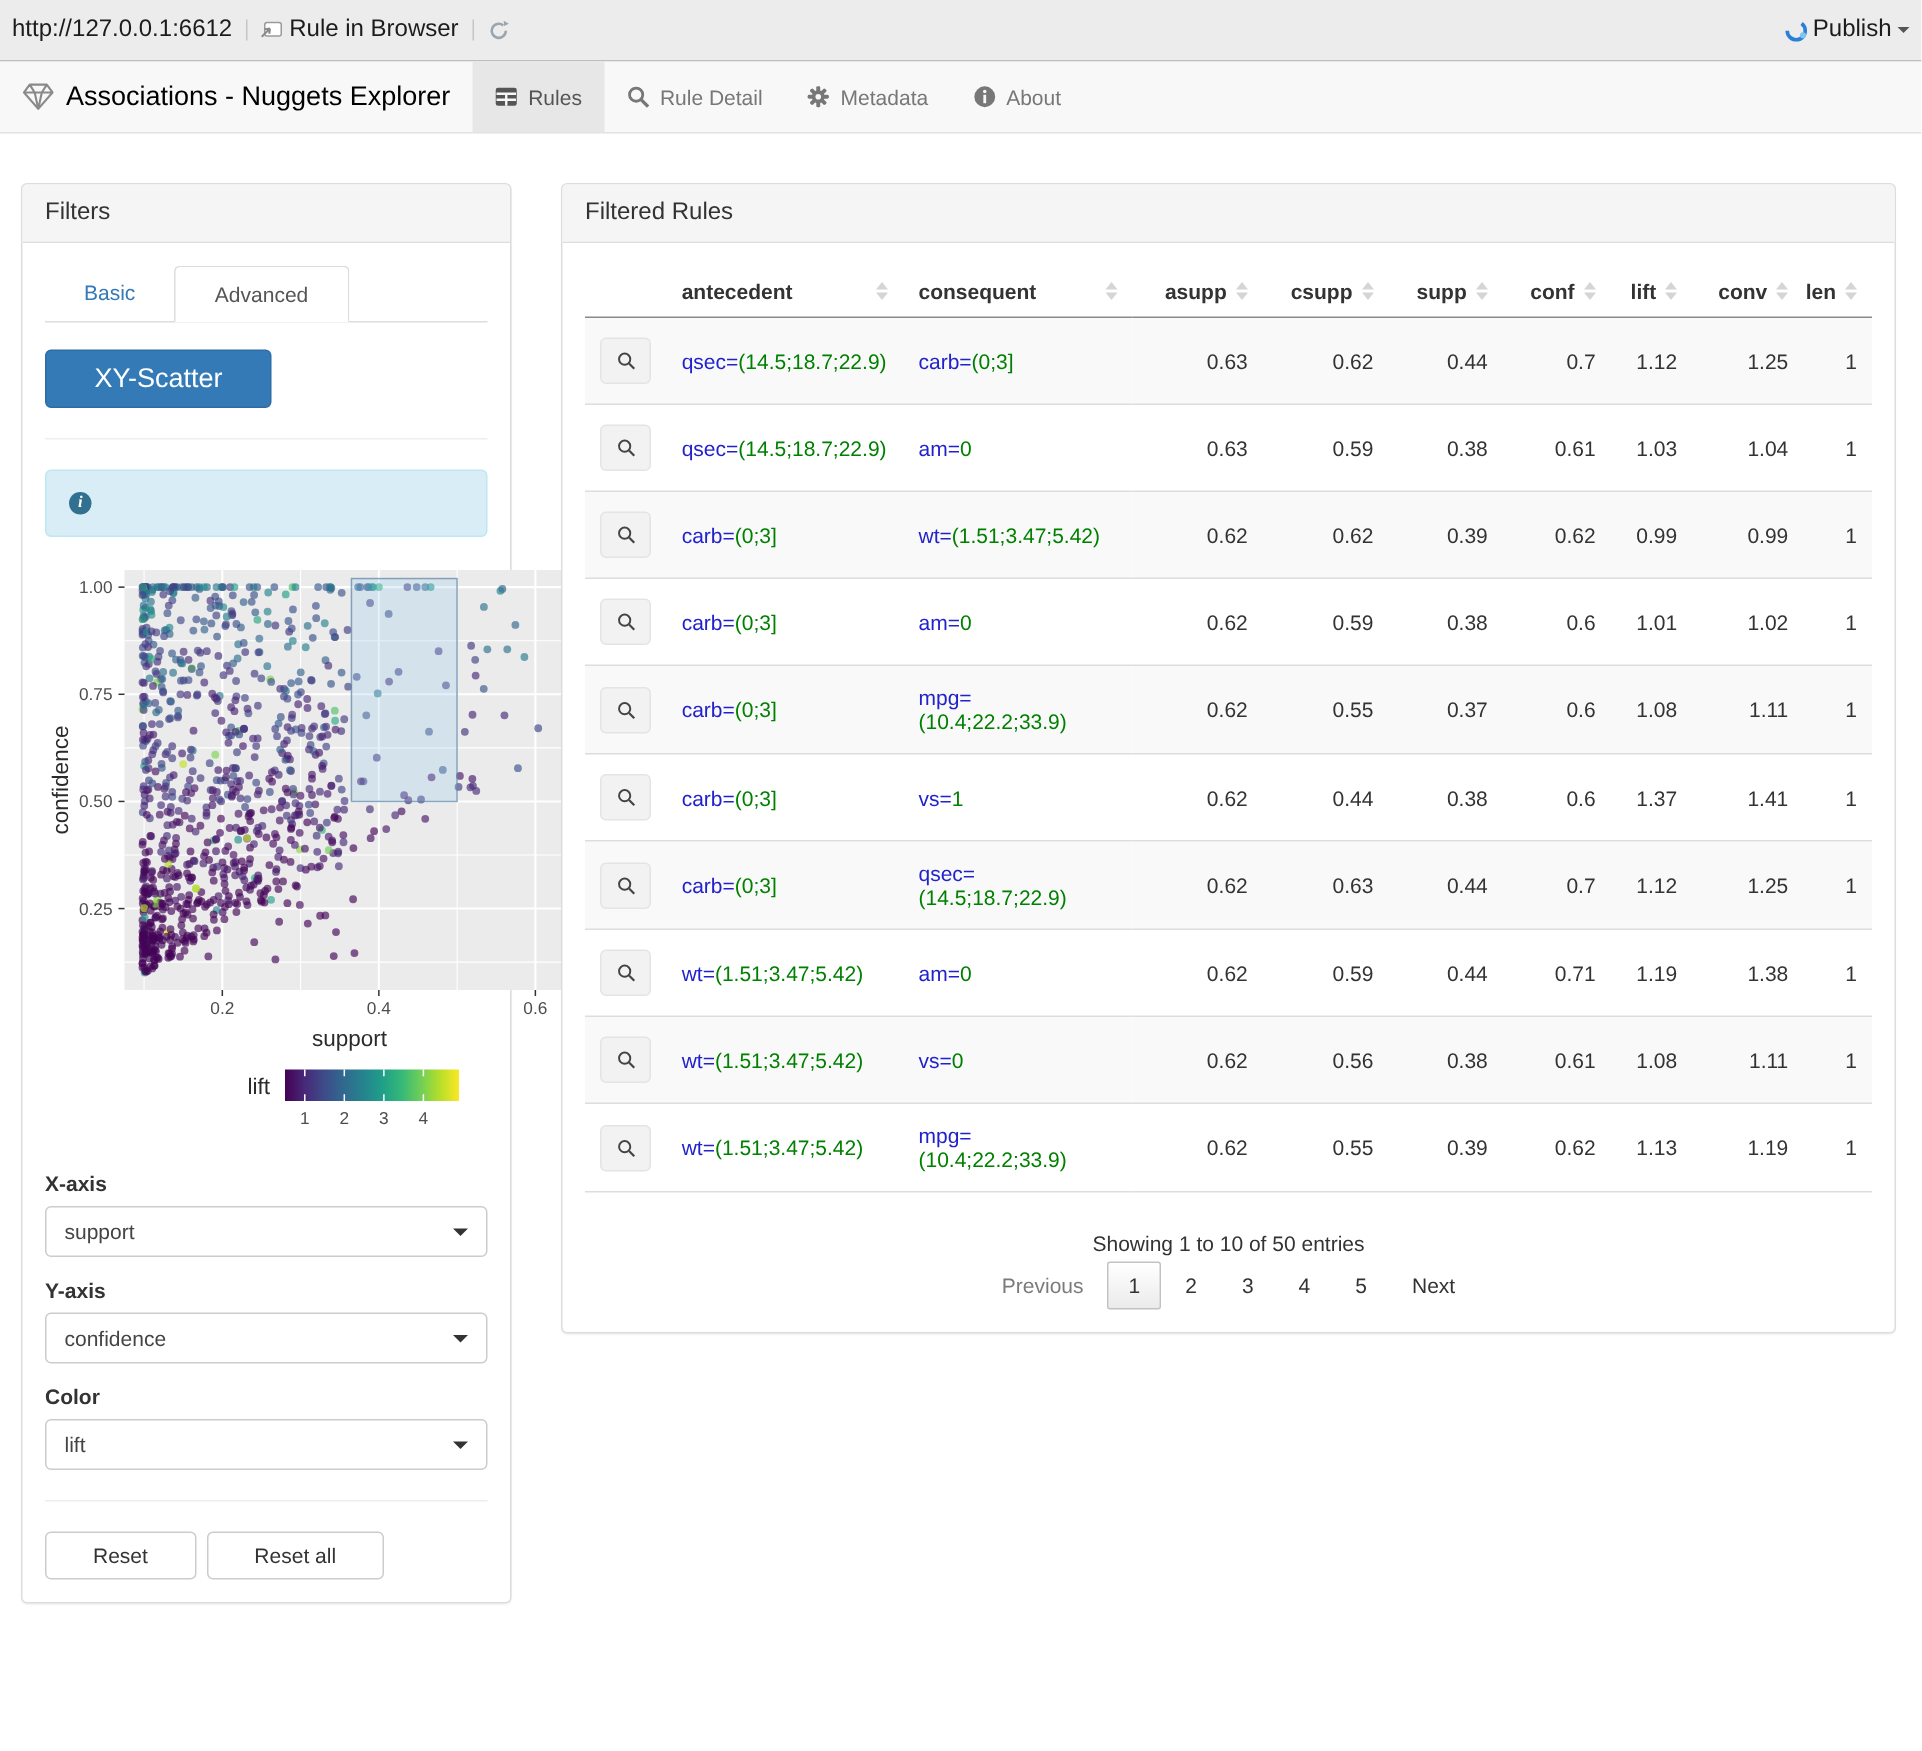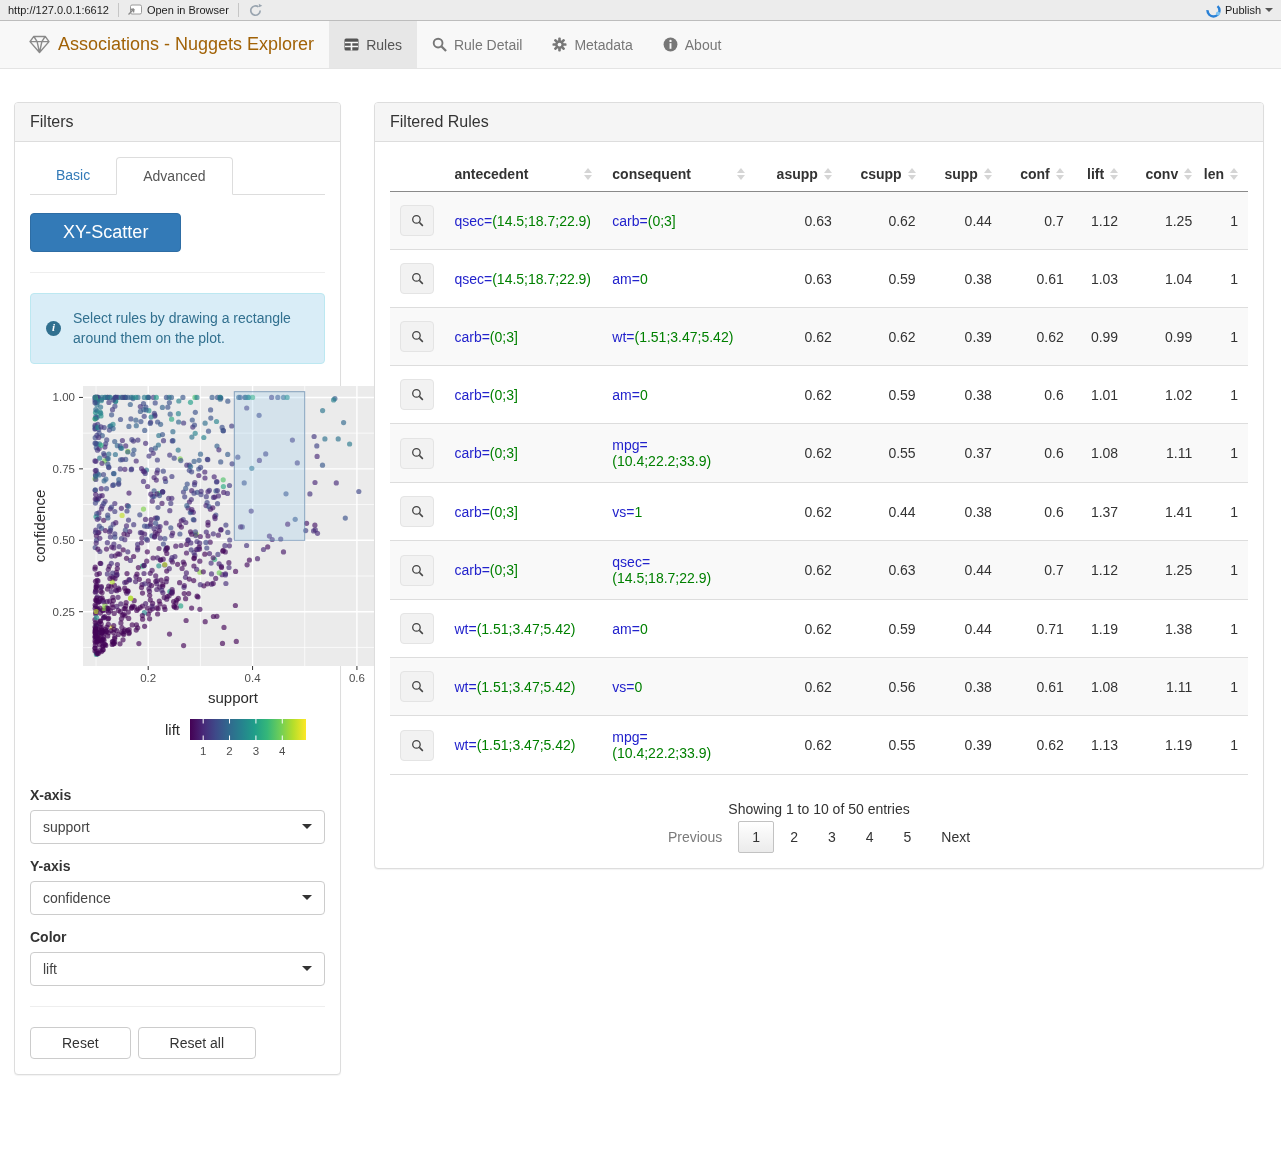--- a/index.html
+++ b/index.html
@@ -3,33 +3,33 @@
 <meta charset="utf-8">
 <style>
   * { box-sizing: border-box; margin: 0; padding: 0; }
   html,body { background:#fff; }
   body {
     width:1281px; height:1167px; position:relative; overflow:hidden;
     font-family:"Liberation Sans", sans-serif; font-size:14px; color:#333;
   }
   
   .viewer-bar{
-    height:21px; background:#ececec; border-bottom:1px solid #bdbdbd;
-    display:flex; align-items:center; padding:0 8px; font-size:11px; color:#1c1c1c;
+    height:41px; background:#ececec; border-bottom:1px solid #bdbdbd;
+    display:flex; align-items:center; padding:0 8px; font-size:16px; color:#1c1c1c;
   }
   .viewer-bar .sep{ width:1px; height:14px; background:#c6c6c6; margin:0 9px; }
   .vb-item{ display:flex; align-items:center; gap:5px; }
   .vb-right{ margin-left:auto; display:flex; align-items:center; gap:4px; }
   .caret-down{ width:0;height:0;border-left:4px solid transparent;border-right:4px solid transparent;border-top:4px solid #555; display:inline-block;}
   
   .navbar{
     height:48px; background:#f8f8f8; border-bottom:1px solid #e4e4e4;
     display:flex; align-items:stretch;
   }
-  .navbar-brand{ display:flex; align-items:center; gap:8px; padding:0 15px; font-size:18px; color:#a16207;margin-left:14px; }
+  .navbar-brand{ display:flex; align-items:center; gap:8px; padding:0 15px; font-size:18px; color:#000000; }
   .nav-tabs-top{ display:flex; align-items:stretch; }
   .ntab{ display:flex; align-items:center; gap:7px; padding:0 15px; color:#777; font-size:14px; cursor:pointer; }
   .ntab.active{ background:#e7e7e7; color:#555; }
   
   .content{ display:flex; gap:33px; padding:33px 17px 0 14px; align-items:flex-start; }
   .panel{ background:#fff; border:1px solid #ddd; border-radius:4px; box-shadow:0 1px 1px rgba(0,0,0,.05); }
   .panel-heading{ background:#f5f5f5; border-bottom:1px solid #ddd; padding:10px 15px; font-size:16px; color:#333; border-radius:3px 3px 0 0;}
   .panel-body{ padding:15px; }
   .panel-filters{ width:327px; flex:none; }
   .panel-rules{ flex:1; }
@@ -100,21 +100,21 @@
 <body>
 
 <div class="viewer-bar">
   <span class="vb-item">http://127.0.0.1:6612</span>
   <span class="sep"></span>
   <span class="vb-item">
     <svg width="14" height="12" viewBox="0 0 14 12">
         <rect x="2.5" y="1" width="11" height="9" rx="1.5" fill="#fff" stroke="#9a9a9a"></rect>
         <path d="M0.5 10.5 L6 5 M6 5 l-3.5 0.5 M6 5 l-0.5 3.5" stroke="#8a8a8a" stroke-width="1.4" fill="none"></path>
       </svg>
-    <span>Open in Browser</span>
+    <span>Rule in Browser</span>
   </span>
   <span class="sep"></span>
   <span class="vb-item">
     <svg width="15" height="15" viewBox="0 0 16 16">
         <path d="M13 8 a5 5 0 1 1 -1.8 -3.8" fill="none" stroke="#9aa5b0" stroke-width="1.8"></path>
         <path d="M11.5 0.8 l0.3 3.8 3.4 -1.6 z" fill="#9aa5b0"></path>
       </svg>
   </span>
   <span class="vb-right">
     <svg width="15" height="15" viewBox="0 0 16 16">
@@ -178,21 +178,20 @@
     <div class="panel-heading">Filters</div>
     <div class="panel-body">
       <div class="ftabs">
         <div class="ftab link">Basic</div>
         <div class="ftab active">Advanced</div>
       </div>
       <button class="btn-primary">XY-Scatter</button>
       <hr class="rule">
       <div class="alert-info">
         <span class="info-circle">i</span>
-        <span>Select rules by drawing a rectangle around them on the plot.</span>
       </div>
       <div class="plot-wrap">
         <svg id="scatter-svg" width="356" height="392" viewBox="0 0 356 392">
             <rect x="53" y="8" width="300" height="280" fill="#ebebeb"></rect>
             <line x1="66.04347826086956" y1="8" x2="66.04347826086956" y2="288" stroke="#ffffff" stroke-width="0.7"></line>
             <line x1="170.39130434782606" y1="8" x2="170.39130434782606" y2="288" stroke="#ffffff" stroke-width="0.7"></line>
             <line x1="274.73913043478257" y1="8" x2="274.73913043478257" y2="288" stroke="#ffffff" stroke-width="0.7"></line>
             <line x1="53" y1="269.42857142857144" x2="353" y2="269.42857142857144" stroke="#ffffff" stroke-width="0.7"></line>
             <line x1="53" y1="198" x2="353" y2="198" stroke="#ffffff" stroke-width="0.7"></line>
             <line x1="53" y1="126.57142857142858" x2="353" y2="126.57142857142858" stroke="#ffffff" stroke-width="0.7"></line>

